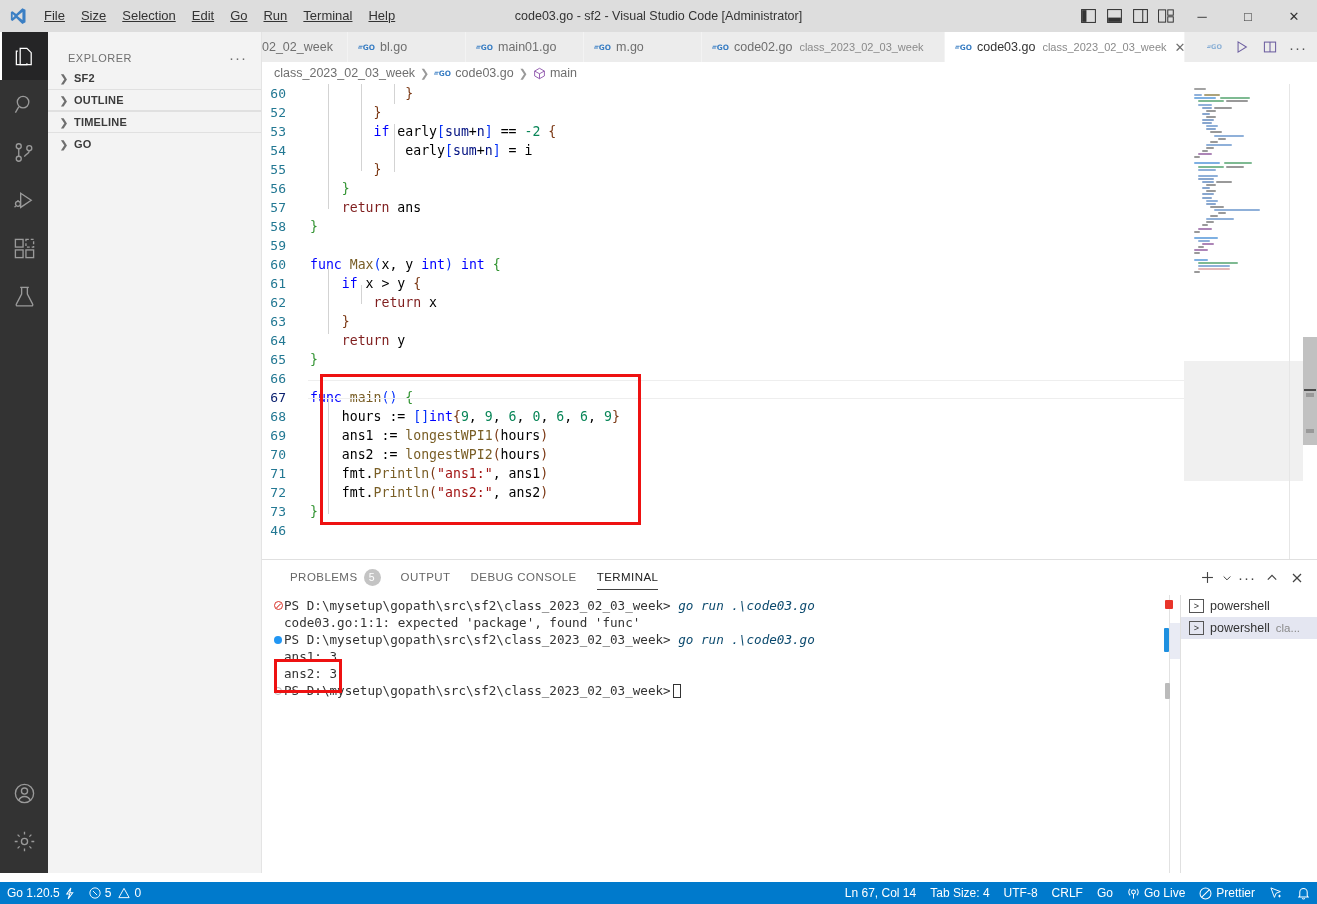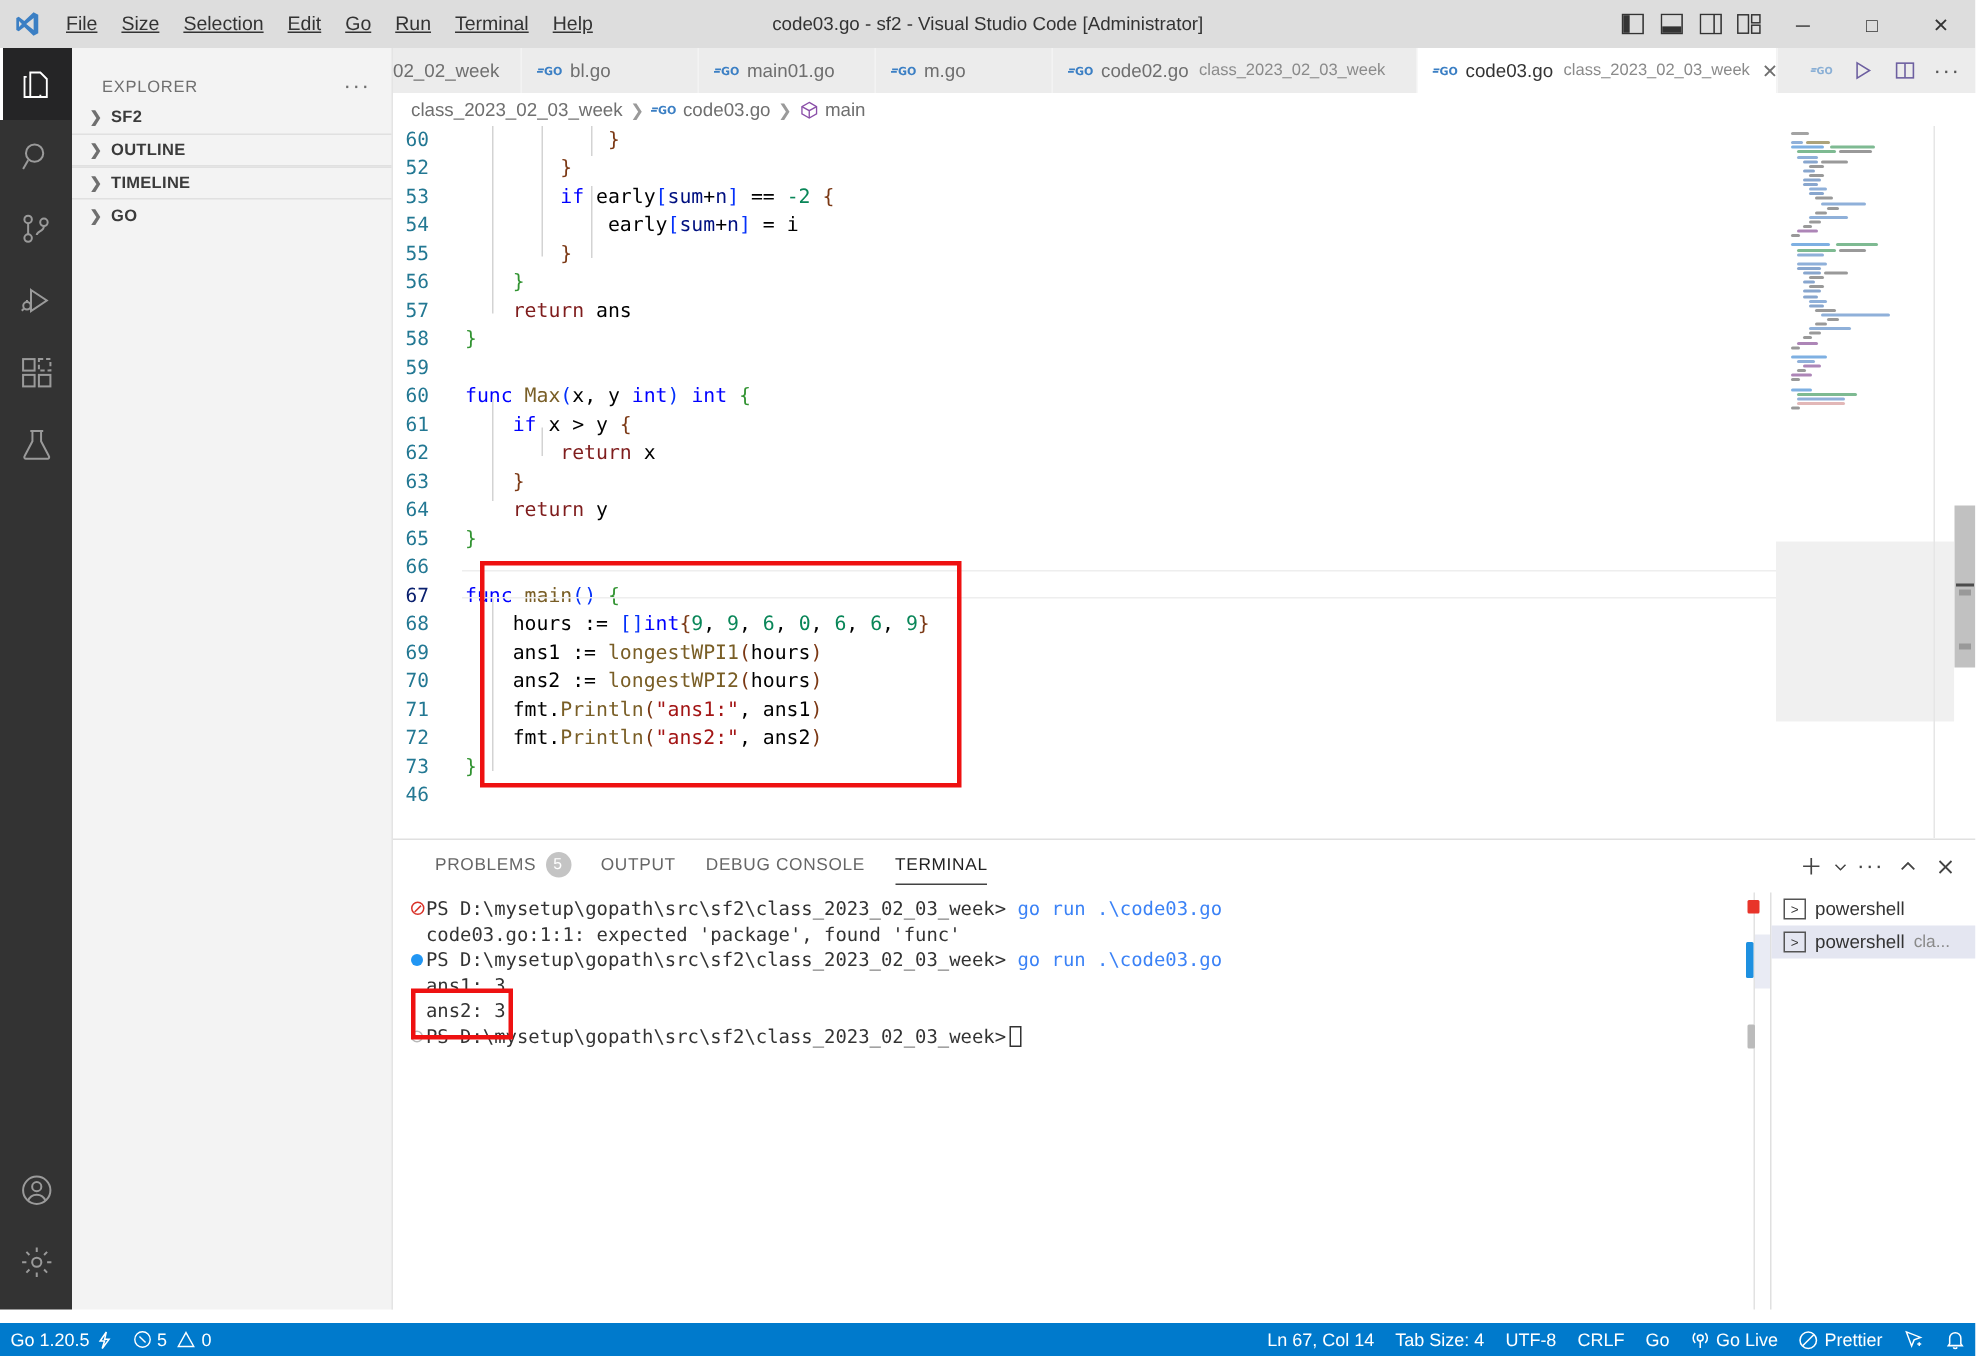--- a/index.html
+++ b/index.html
@@ -181,21 +181,21 @@
   .term-line {
     height: 17px; display: flex; align-items: center;
     font-family: "DejaVu Sans Mono", monospace; font-size: 12.6px; white-space: pre; color: #333333;
   }
   .term-gutter { width: 12px; flex: 0 0 12px; display: flex; align-items: center; justify-content: center; }
   .mark-err { width: 9px; height: 9px; border-radius: 50%; border: 1.5px solid #d9332a; position: relative; }
   .mark-err::after { content: ''; position: absolute; left: 3.2px; top: 0.6px; width: 1.4px; height: 6px; background: #d9332a; transform: rotate(45deg); }
   .mark-ok { width: 8px; height: 8px; border-radius: 50%; background: #2196f3; }
   .mark-idle { width: 8px; height: 8px; border-radius: 50%; border: 1px solid #b8b8b8; }
   .t-path { color: #333333; }
-  .t-cmd { color: #3b82f6; }
+  .t-cmd { color: #0c4a6e; font-style: italic; }
   .t-out { color: #333333; }
   .term-cursor { display: inline-block; width: 8px; height: 14px; border: 1px solid #333; margin-left: 2px; vertical-align: -2px;}
 
   .term-ruler { position: absolute; right: 140px; top: 35px; width: 14px; bottom: 0; }
   .tr-line { position: absolute; left: 6px; width: 1px; top: 0; bottom: 0; background: #e2e2e2; }
   .tr-mark { position: absolute; border-radius: 1px; }
   .tr-slider { position: absolute; left: 7px; width: 20px; background: rgba(100,110,180,0.14); }
 
   .term-list {
     position: absolute; right: 0; top: 35px; width: 137px; bottom: 0;

